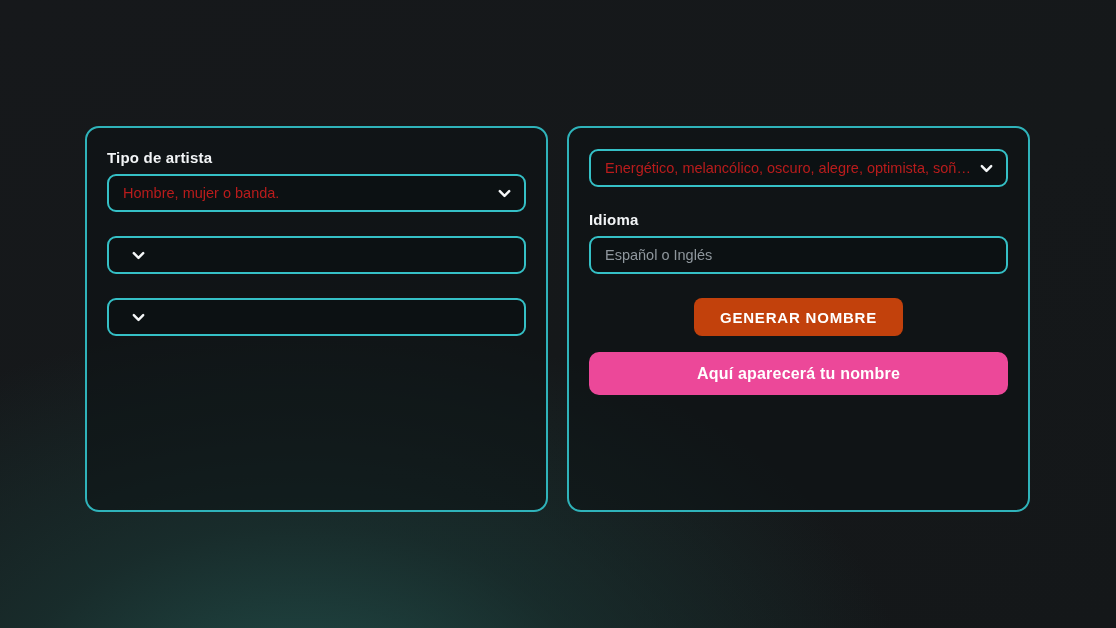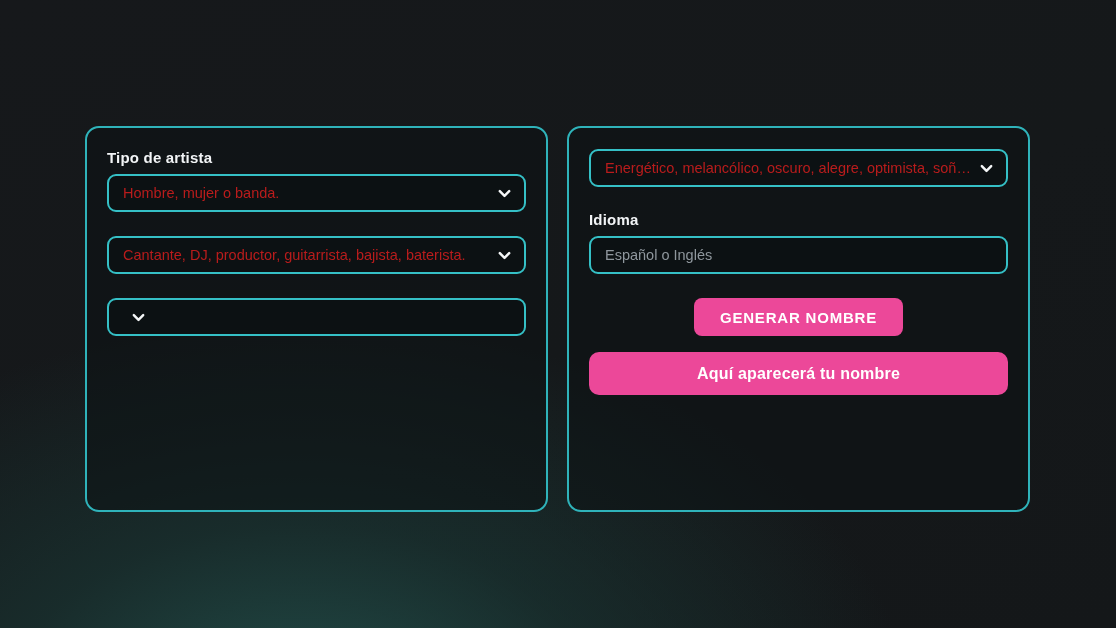--- a/index.html
+++ b/index.html
@@ -91,21 +91,21 @@
     color: #8f979d;
     opacity: 1;
   }
   .generate {
     display: block;
     margin: 16px auto 0 auto;
     height: 38px;
     padding: 0 26px;
     border: none;
     border-radius: 8px;
-    background: #ec4899;
+    background: #c2410c;
     color: #ffffff;
     font-family: "Liberation Sans", sans-serif;
     font-size: 15px;
     font-weight: 700;
     letter-spacing: 0.8px;
     cursor: pointer;
   }
   .result {
     margin-top: 16px;
     height: 43px;
@@ -138,21 +138,20 @@
           <span class="chev">
             <svg width="15" height="15" viewBox="0 0 16 16">
                 <path d="M3 5.5 L8 10.5 L13 5.5" stroke="#f5f7f8" stroke-width="2.6" fill="none" stroke-linecap="round" stroke-linejoin="round"></path>
               </svg>
           </span>
         </div>
       </div>
 
       <div class="field">
         <div class="control select">
-          <span class="ph">Cantante, DJ, productor, guitarrista, bajista, baterista.</span>
           <span class="chev">
             <svg width="15" height="15" viewBox="0 0 16 16">
                 <path d="M3 5.5 L8 10.5 L13 5.5" stroke="#f5f7f8" stroke-width="2.6" fill="none" stroke-linecap="round" stroke-linejoin="round"></path>
               </svg>
           </span>
         </div>
       </div>
 
 
       <div class="field">

